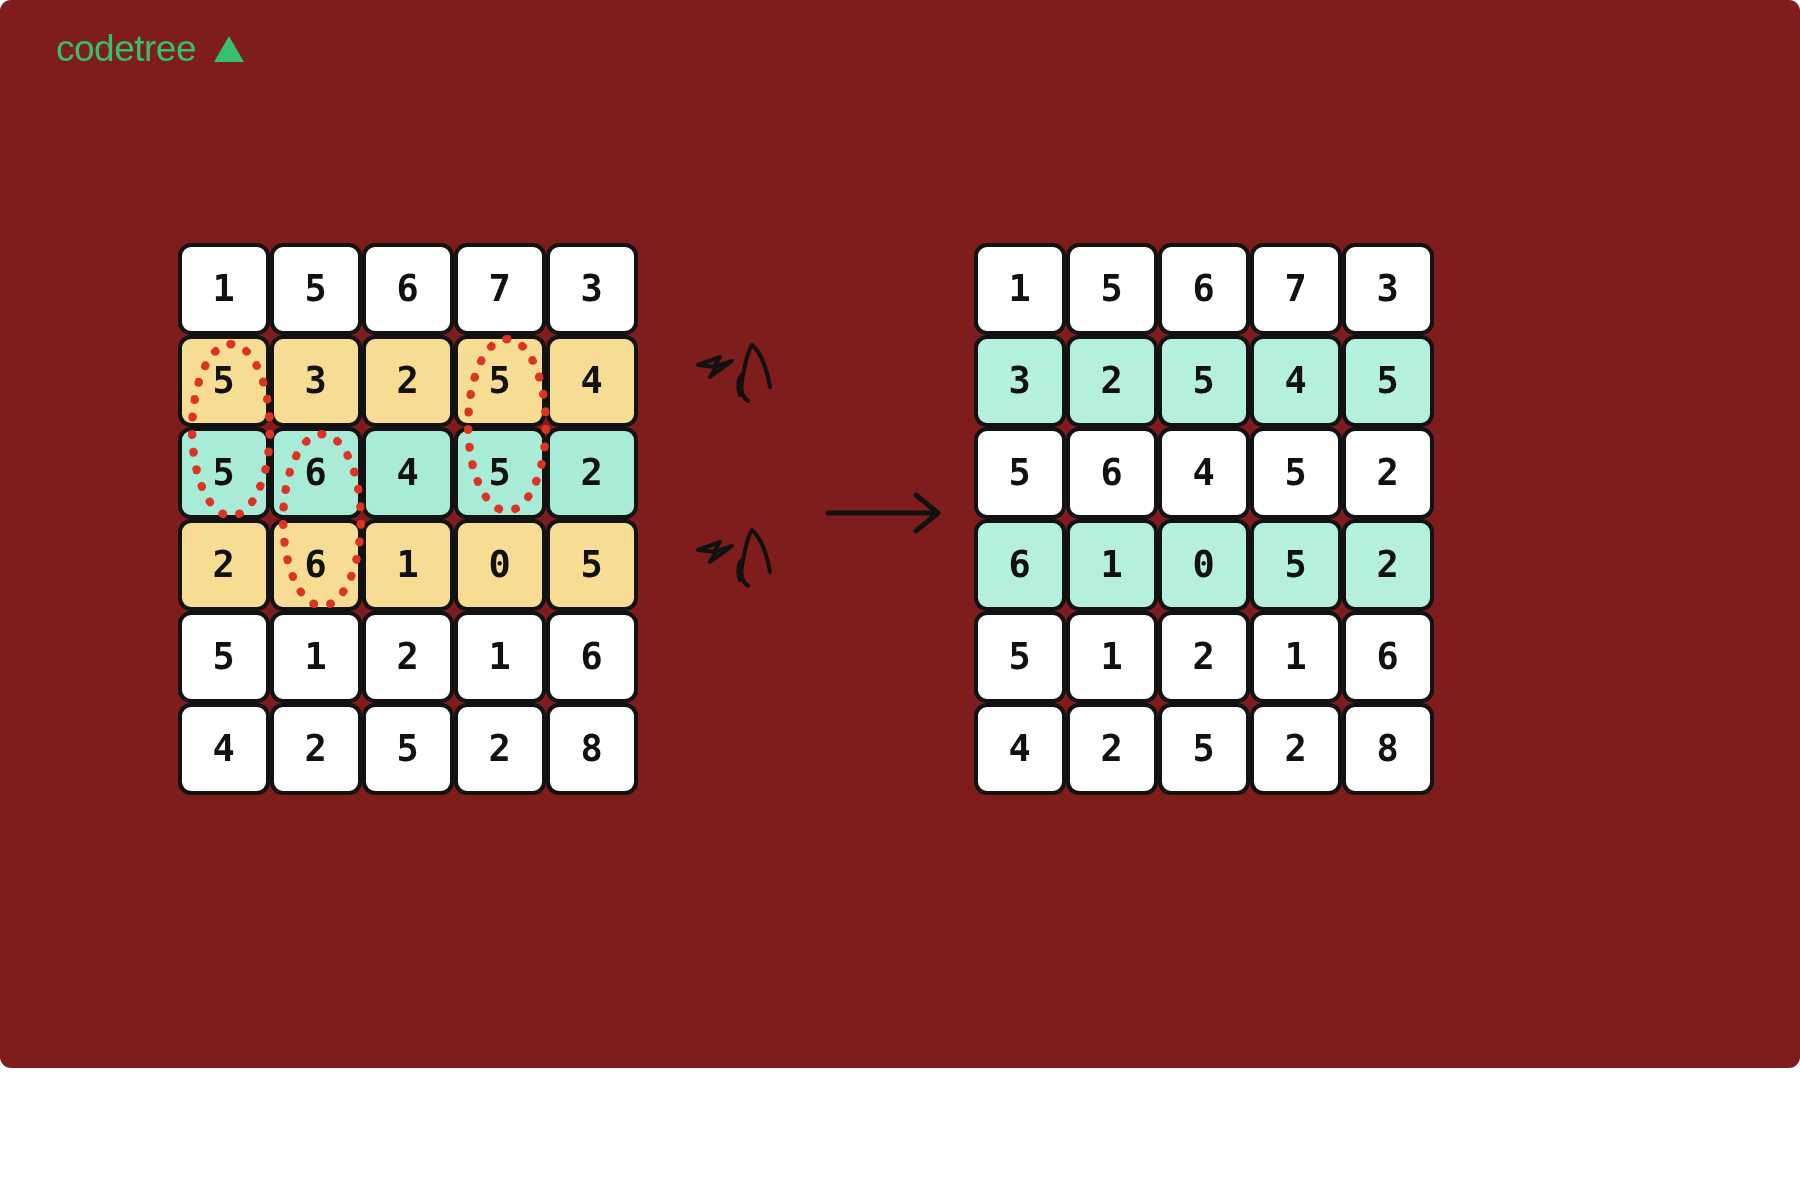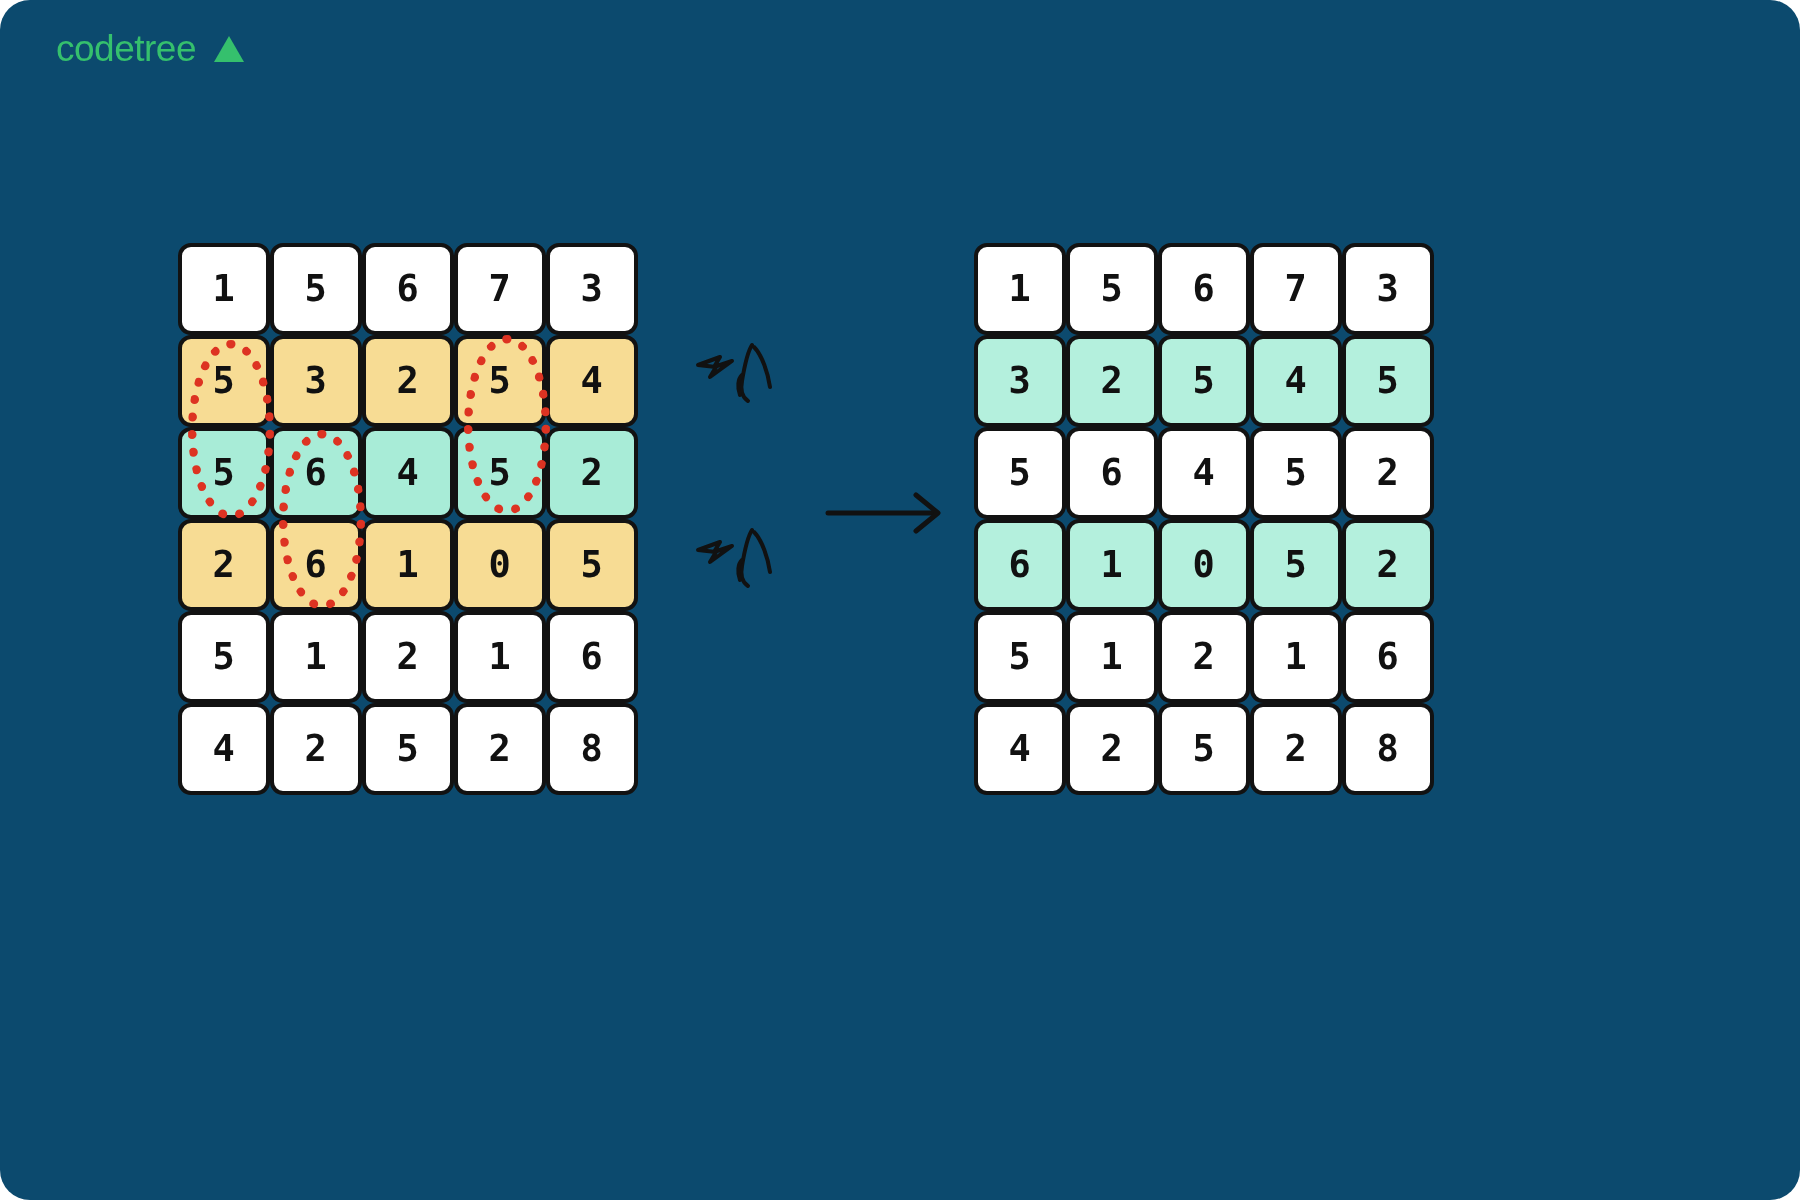--- a/index.html
+++ b/index.html
@@ -4,23 +4,23 @@
 <style>
   html,body{margin:0;padding:0;}
   body{
     width:1800px;height:1200px;
     background:#ffffff;
     font-family:"DejaVu Sans Mono","Liberation Mono",monospace;
     overflow:hidden;
   }
   #page{
     position:relative;
-    width:1800px;height:1200px;
-    background:#0c4a6e;
-    border-radius:30px;
+    width:1800px;height:1068px;
+    background:#7f1d1d;
+    border-radius:11px;
     box-sizing:border-box;
   }
   
   #brand{
     position:absolute;left:56px;top:28px;
     display:flex;align-items:center;gap:18px;
   }
   #brand .wordmark{
     font-family:"Liberation Sans","DejaVu Sans",sans-serif;
     font-size:37px;letter-spacing:-0.5px;

